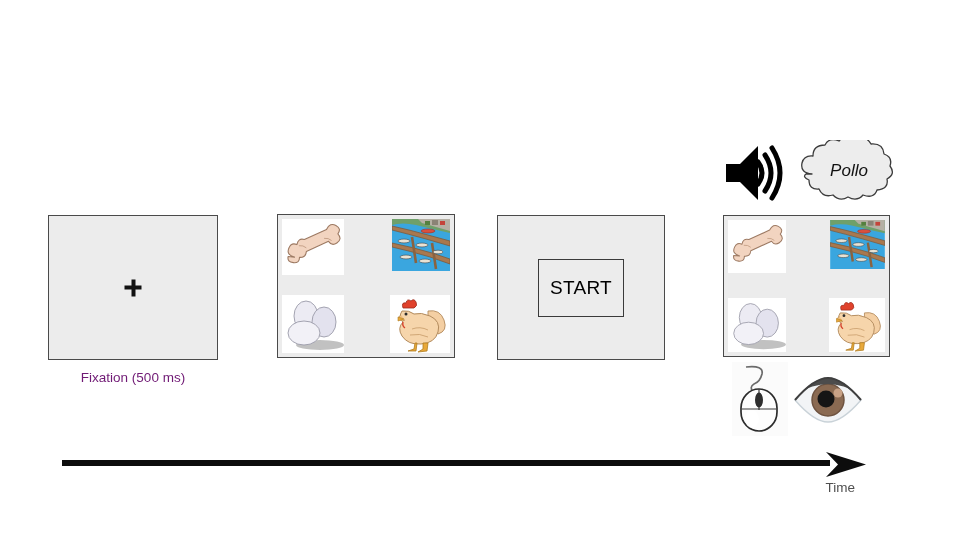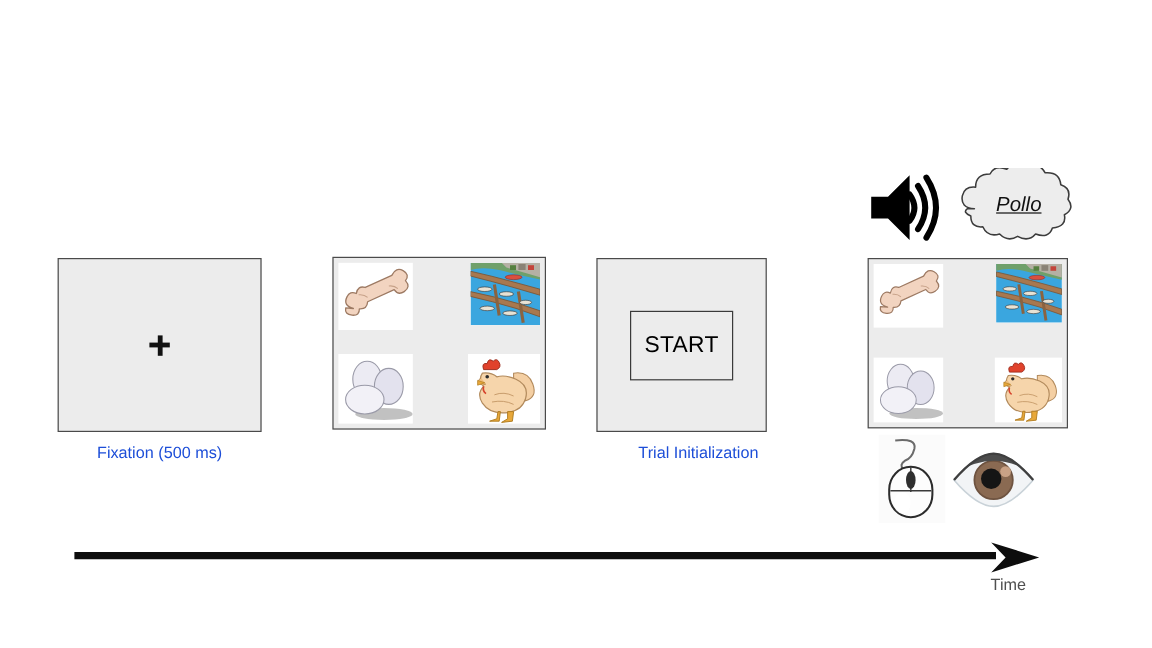--- a/index.html
+++ b/index.html
@@ -26,21 +26,21 @@
   .panel {
     position: absolute;
     background: #ececec;
     border: 1.6px solid #4a4a4a;
     box-sizing: border-box;
   }
 
   .panel-caption {
     position: absolute;
     text-align: center;
-    color: #1d4ed8;
+    color: #701a75;
     font-size: 13.5px;
     line-height: 19px;
     font-family: "Liberation Sans", sans-serif;
   }
 
   
   #fixation-panel { left: 48px; top: 215px; width: 170px; height: 145px; }
   .fixation-cross {
     position: absolute;
     left: 50%; top: 50%;
@@ -74,21 +74,21 @@
     background: #ffffff;
     position: relative;
     overflow: hidden;
   }
   .cell-tl .pic, .cell-bl .pic { margin-right: auto; margin-left: 4px; }
   .cell-tr .pic, .cell-br .pic { margin-left: auto; margin-right: 4px; }
   .cell-tl .pic, .cell-tr .pic { margin-top: 4px; margin-bottom: auto; }
   .cell-bl .pic, .cell-br .pic { margin-bottom: 4px; margin-top: auto; }
 
   
-  #trialinit-panel { left: 497px; top: 215px; width: 142px; height: 145px; }
+  #trialinit-panel { left: 497px; top: 215px; width: 168px; height: 145px; }
   .start-box {
     position: absolute;
     left: 50%; top: 50%;
     transform: translate(-50%, -50%);
     width: 84px; height: 56px;
     border: 1.4px solid #3a3a3a;
     background: #ececec;
     display: flex;
     align-items: center;
     justify-content: center;
@@ -117,21 +117,20 @@
     width: 106px; height: 62px;
     display: flex;
     align-items: center;
     justify-content: center;
     font-style: italic;
     font-size: 17px;
     color: #111;
     padding-left: 4px;
     box-sizing: border-box;
     pointer-events: none;
-    text-decoration: underline;
   }
 
   
   #modality-row {
     position: absolute;
     left: 724px; top: 362px;
     width: 170px; height: 80px;
   }
   .mouse-icon { position: absolute; left: 8px; top: 0px; }
   .eye-icon   { position: absolute; left: 68px; top: 12px; }
@@ -229,21 +228,20 @@
           </svg>
         </div>
       </div>
 
     </div>
   </div>
 
   <div class="panel" id="trialinit-panel">
     <div class="start-box">START</div>
   </div>
-  <div class="panel-caption" style="left:497px; top:368px; width:170px;">Trial Initialization</div>
 
   <div id="audio-row">
 
     <svg class="speaker-icon" width="72" height="62" viewBox="0 0 72 62" aria-hidden="true">
       <path d="M4 22 H18 L36 4 V58 L18 40 H4 Z" fill="#000000"></path>
       <path d="M36 20 Q44 31 36 42" fill="none" stroke="#000000" stroke-width="5" stroke-linecap="round"></path>
       <path d="M43 13 Q55 31 43 49" fill="none" stroke="#000000" stroke-width="5" stroke-linecap="round"></path>
       <path d="M50 6 Q66 31 50 56" fill="none" stroke="#000000" stroke-width="5" stroke-linecap="round"></path>
     </svg>
 

